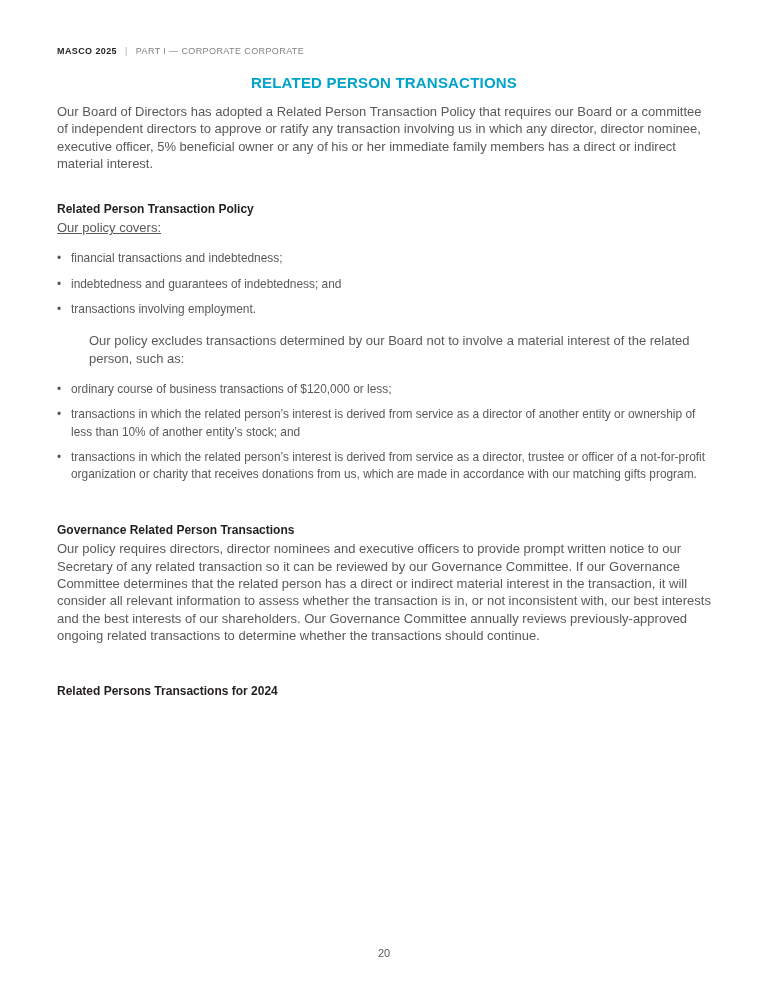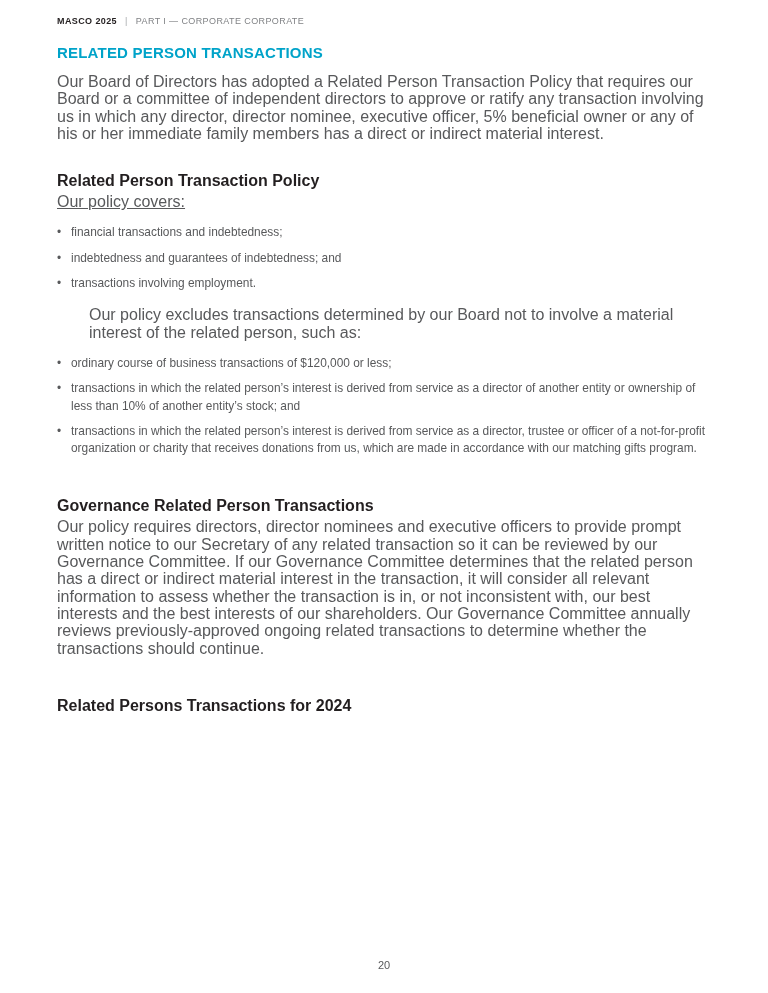--- a/index.html
+++ b/index.html
@@ -8,21 +8,21 @@
     width: 768px;
     height: 993px;
     margin: 0 auto;
     background: #ffffff;
     font-family: "Liberation Sans", sans-serif;
     color: #58595b;
     box-sizing: border-box;
   }
   .content {
     position: absolute;
-    top: 16px;
+    top: 46px;
     left: 57px;
     right: 57px;
   }
   .doc-header {
     display: flex;
     align-items: baseline;
     font-size: 9px;
     letter-spacing: 0.4px;
     color: #808285;
     margin-bottom: 18px;
@@ -34,30 +34,31 @@
   .doc-header .sep {
     margin: 0 8px;
     color: #a7a9ac;
     font-weight: normal;
   }
   h1.page-title {
     margin: 0 0 12px 0;
     font-size: 15px;
     font-weight: bold;
     letter-spacing: 0.2px;
+    text-align: center;
   }
   p.body-text {
     margin: 0 0 12px 0;
-    font-size: 16px;
+    font-size: 13px;
     line-height: 17.3px;
     color: #58595b;
   }
   h2.sub-heading {
     margin: 30px 0 3px 0;
-    font-size: 16px;
+    font-size: 12px;
     font-weight: bold;
     color: #231f20;
   }
   .bullet-list {
     margin: 14px 0 14px 0;
   }
   .bullet-item {
     display: flex;
     margin: 0 0 8px 0;
     font-size: 11.9px;
@@ -67,21 +68,21 @@
   .bullet-item .dot {
     width: 14px;
     flex: 0 0 14px;
     color: #58595b;
   }
   .bullet-item .bullet-text {
     flex: 1;
   }
   .page-footer {
     position: absolute;
-    bottom: 22px;
+    bottom: 34px;
     left: 0;
     right: 0;
     text-align: center;
     font-size: 11px;
     color: #58595b;
   }
 </style>
 </head>
 <body>
 

